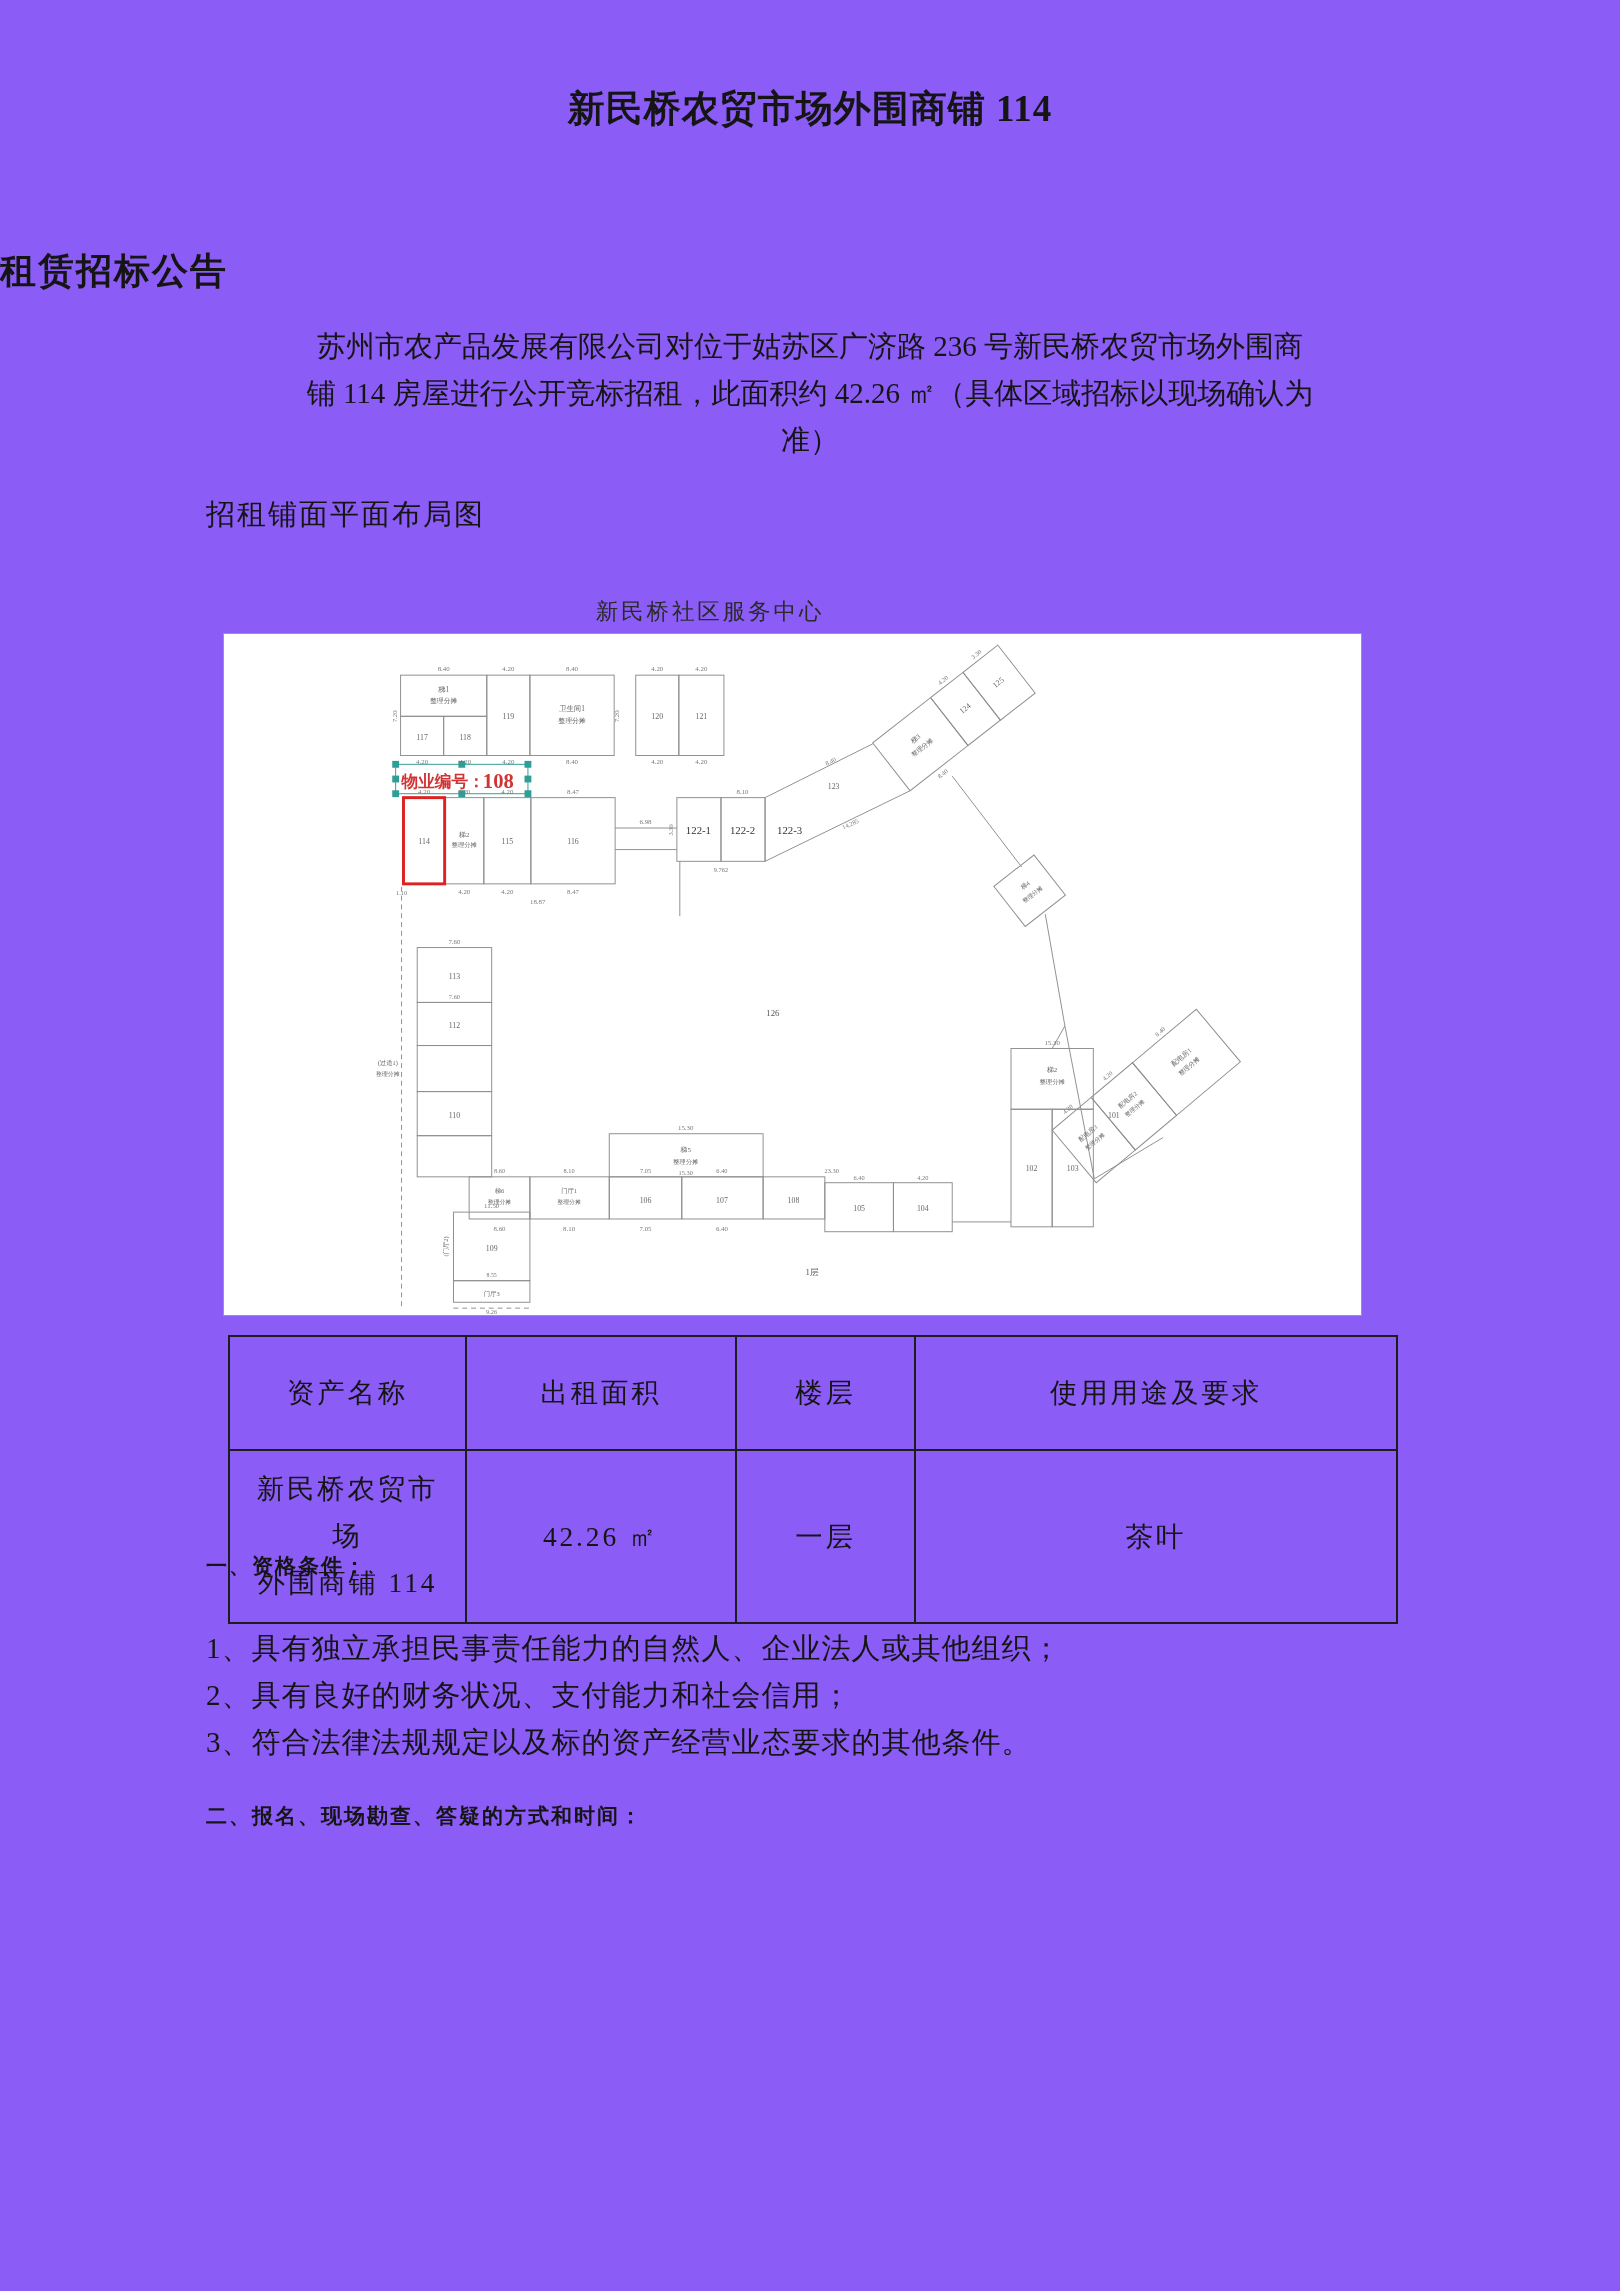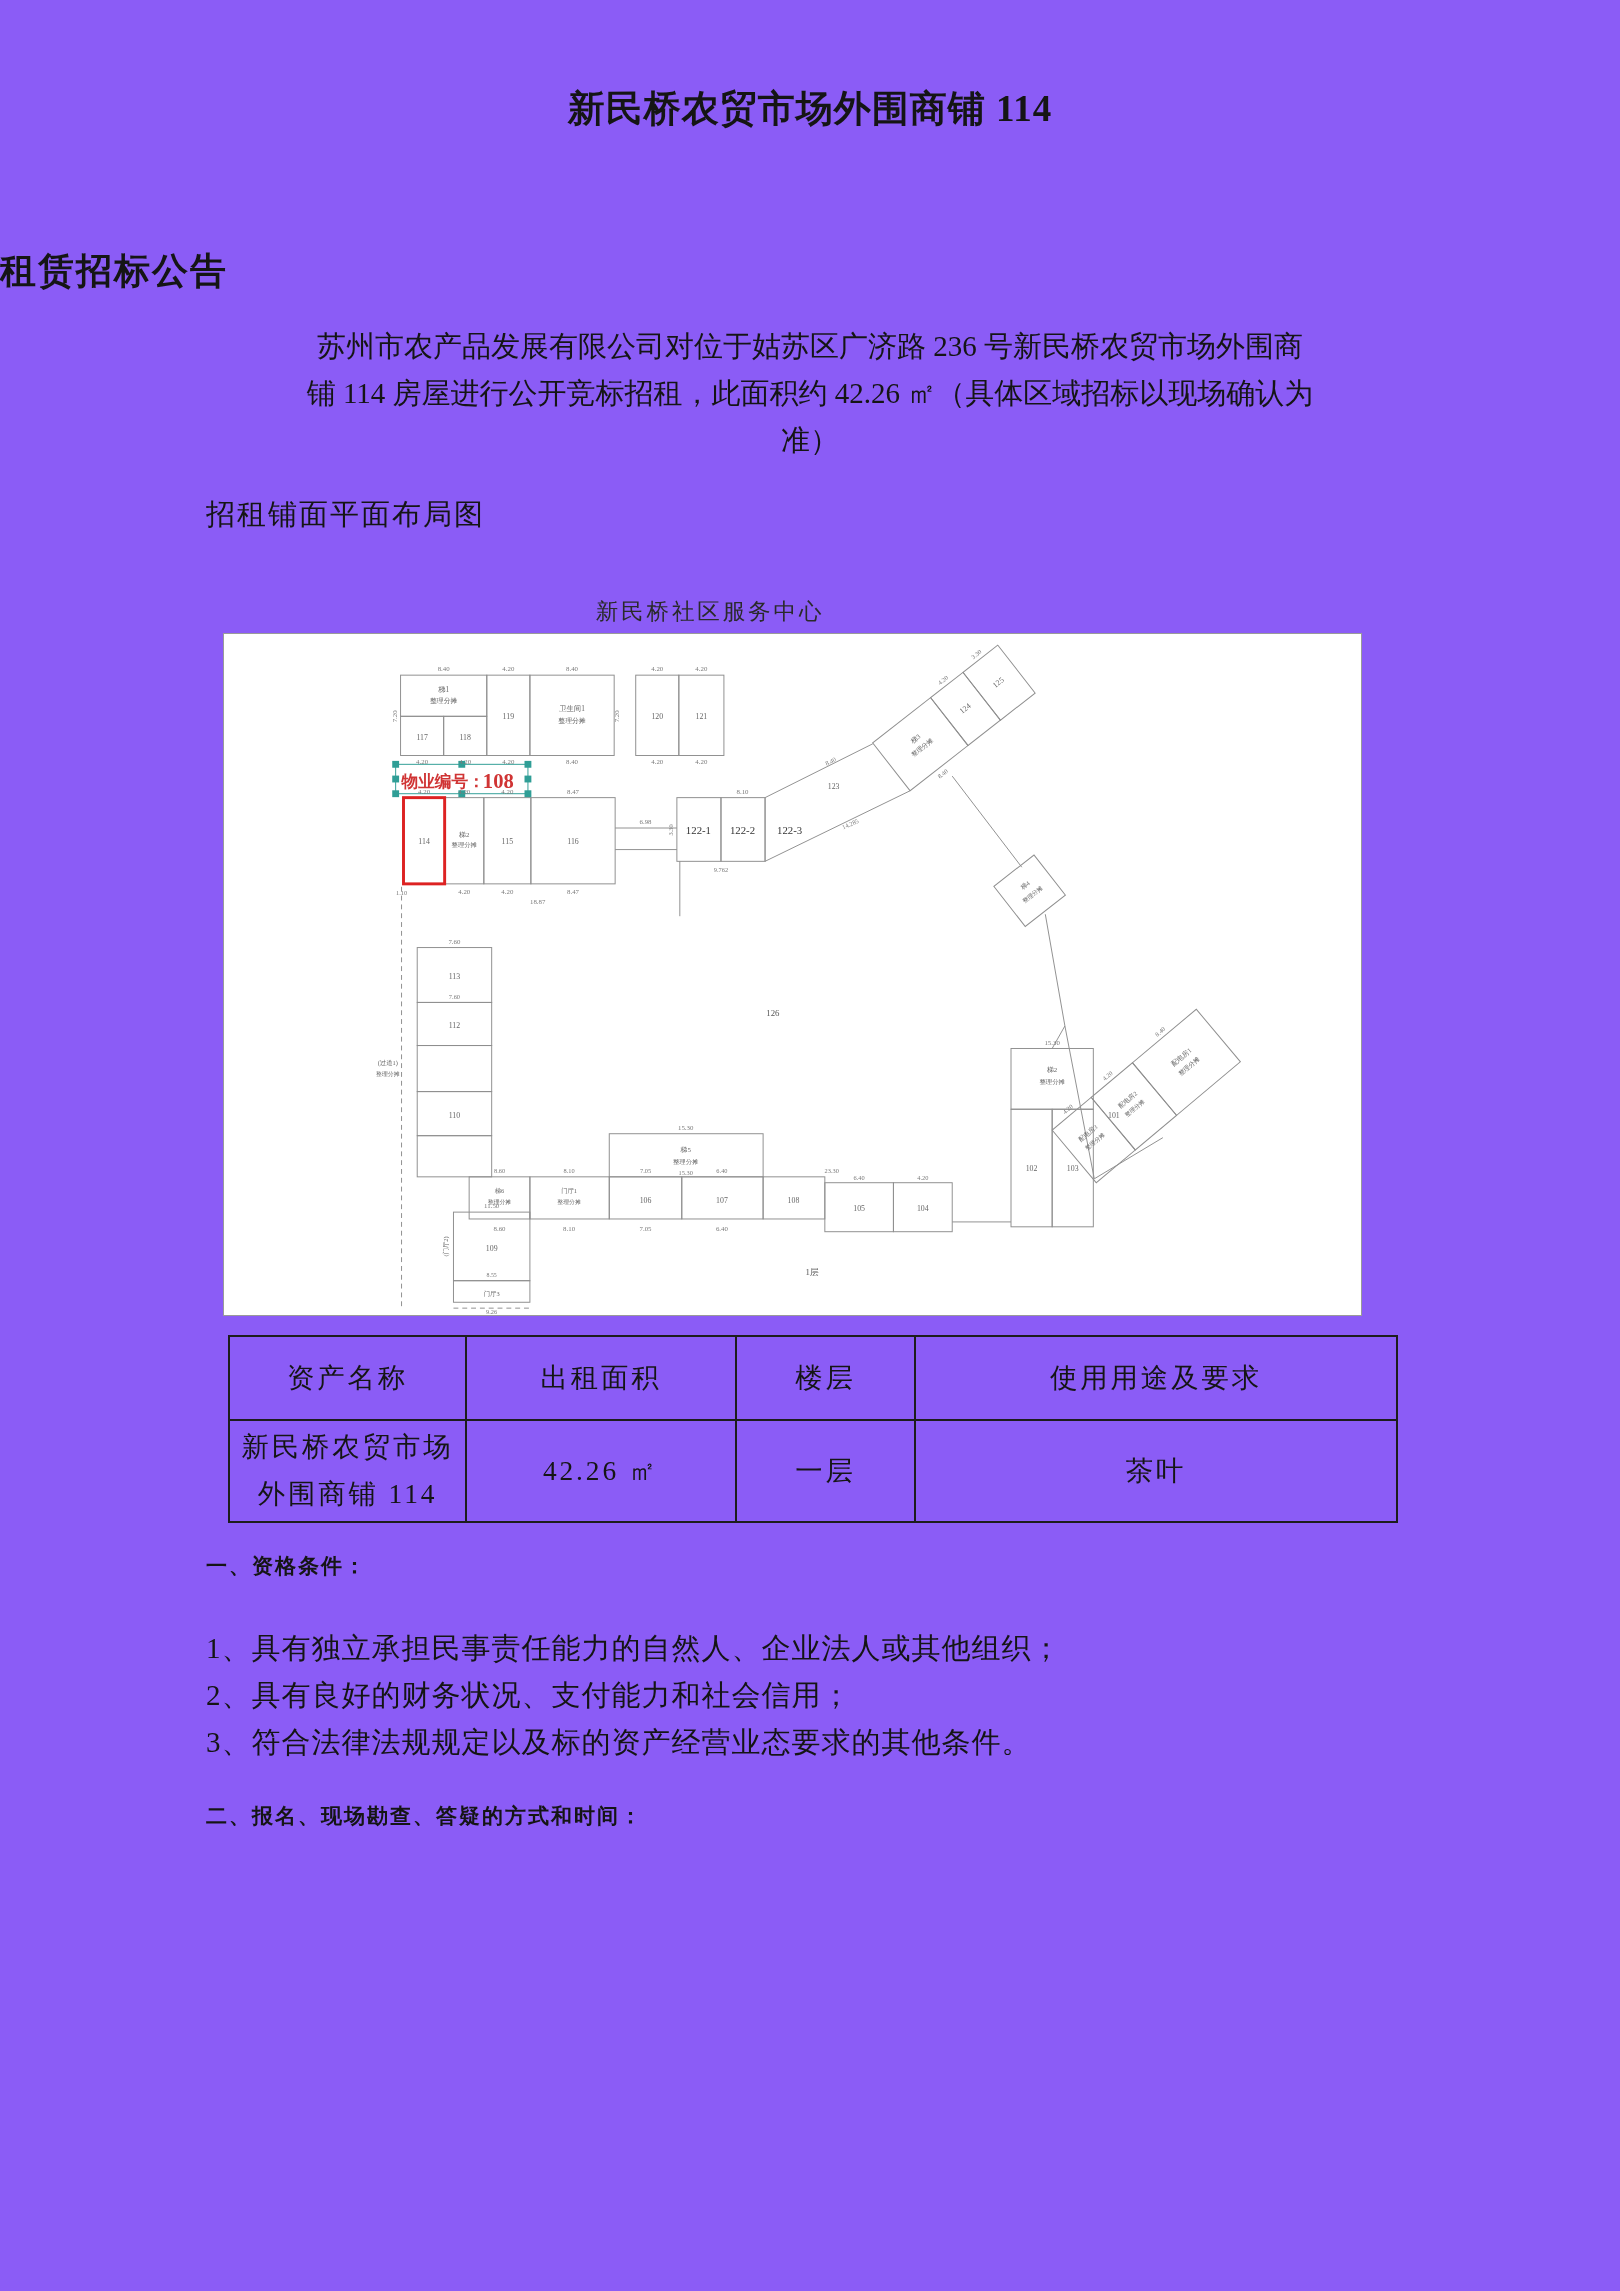--- a/index.html
+++ b/index.html
@@ -12,21 +12,21 @@
   .intro{position:absolute;top:323px;left:200px;width:1220px;font-size:29px;line-height:47px;text-align:center;}
   .plan-caption{position:absolute;top:495px;left:206px;font-size:29px;letter-spacing:2px;}
   .plan-wrap{position:absolute;top:572px;left:223px;width:974px;margin-top:24px;}
   .plan-title{text-align:center;font-size:22.5px;letter-spacing:2.9px;color:#2a2a2a;margin-bottom:5.9px;}
   .plan-box{border:1px solid #9a9a9a;width:1137px;height:681px;background:#fff;}
   .plan-box svg{display:block;}
   .plan-box svg text{font-family:"Liberation Serif","DejaVu Serif",serif;}
   .asset-table{position:absolute;top:1335px;left:228px;width:1168px;border-collapse:collapse;
                font-size:27.4px;table-layout:fixed;}
   .asset-table td{border:2px solid #1d1d1d;text-align:center;vertical-align:middle;
-                  letter-spacing:2.9px;padding:0;}
+                  letter-spacing:2.9px;padding:15px;}
   .asset-table tr.head td{height:82px;}
   .asset-table tr.data td{height:100px;}
   .name-cell div{line-height:47px;}
   .sec-heading{position:absolute;left:206px;font-family:"Liberation Sans","DejaVu Sans",sans-serif;
                font-weight:700;font-size:21px;letter-spacing:2px;}
   #sec1-heading{top:1552px;}
   #sec2-heading{top:1802px;}
   .sec-items{position:absolute;top:1625px;left:206px;font-size:29px;line-height:47px;letter-spacing:1px;}
   .sec2-para{position:absolute;top:1866px;left:206px;width:1223px;font-size:29px;line-height:51px;letter-spacing:1px;}
   .sec2-para .l1{text-indent:59px;}

